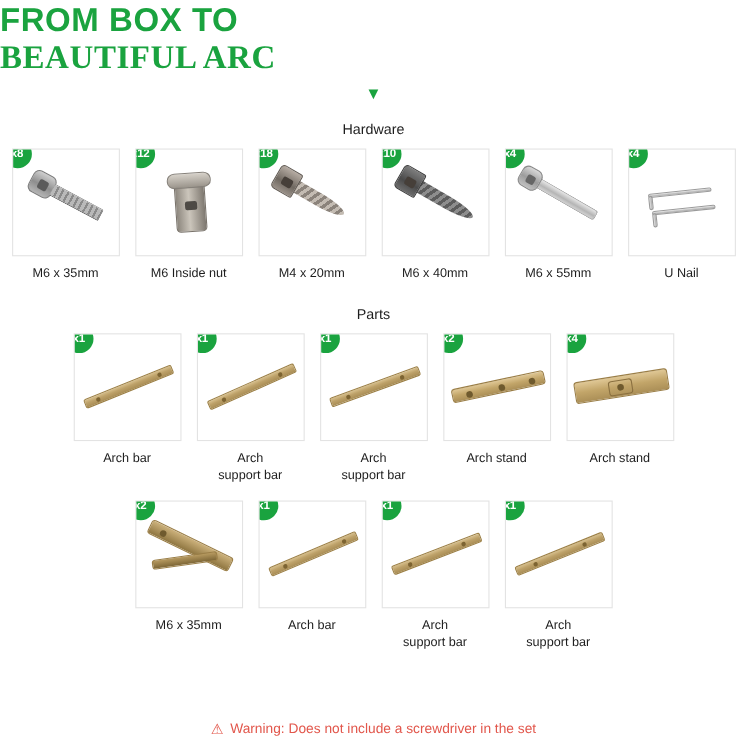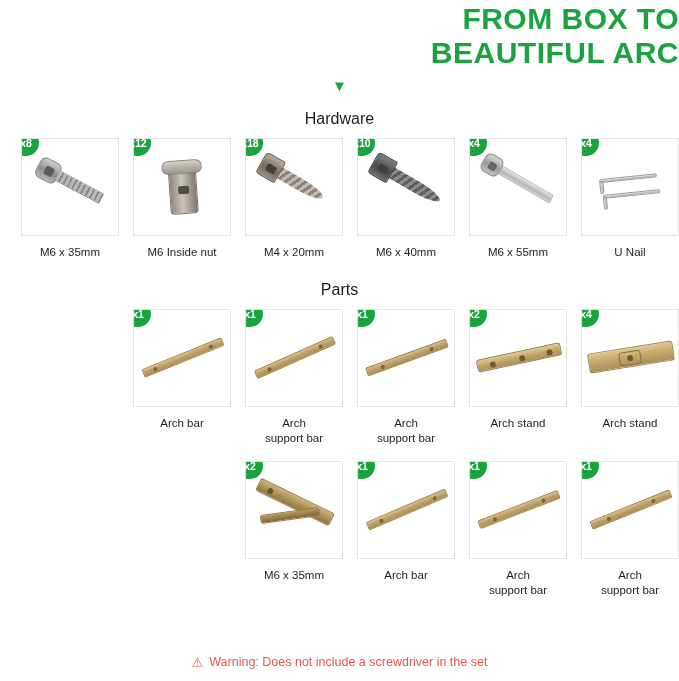--- a/index.html
+++ b/index.html
@@ -13,56 +13,56 @@
   }
   .page {
     position: relative;
     width: 679px;
     height: 681px;
     padding: 0;
   }
 
   
   .title {
-    text-align: right;
+    text-align: left;
     color: #1aa33f;
     font-size: 30px;
     font-weight: bold;
     letter-spacing: 0.5px;
     line-height: 1.12;
     padding-top: 2px;
   }
-  .title .l2 { display: block; }
+  .title .l2 { display: block; font-family: Liberation Serif, serif; }
 
   .subtitle {
     text-align: center;
     font-size: 19px;
     color: #111;
     margin-top: 16px;
     letter-spacing: 0.2px;
   }
   .chev {
     text-align: center;
     color: #1aa33f;
     font-size: 15px;
     line-height: 1;
     margin-top: 9px;
   }
 
   .section-label {
     text-align: center;
-    font-size: 16px;
+    font-size: 13px;
     color: #1d1d1d;
     margin-top: 17px;
   }
 
   
   .row {
     display: flex;
-    justify-content: flex-end;
+    justify-content: center;
     gap: 14px;
     margin-top: 10px;
   }
   .row.parts { gap: 14px; }
 
   .cell {
     width: 98px;
     display: flex;
     flex-direction: column;
     align-items: center;

